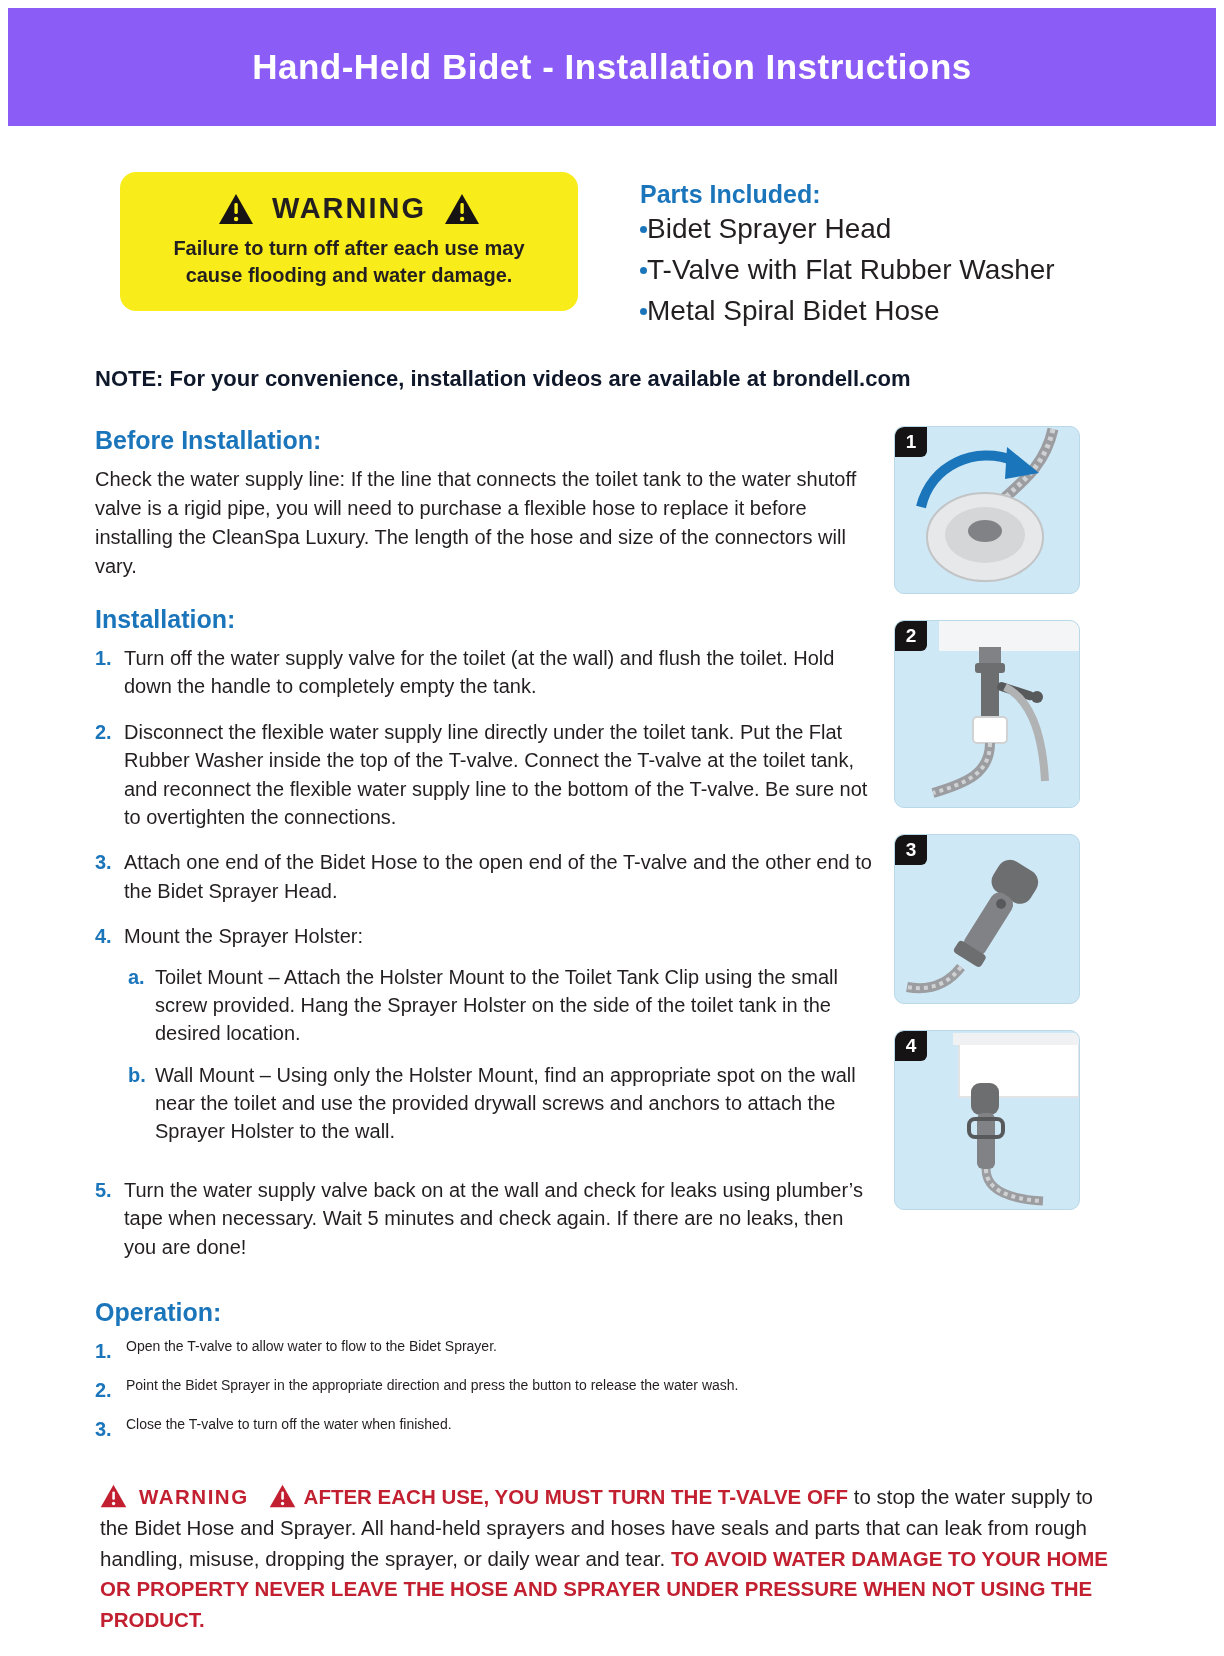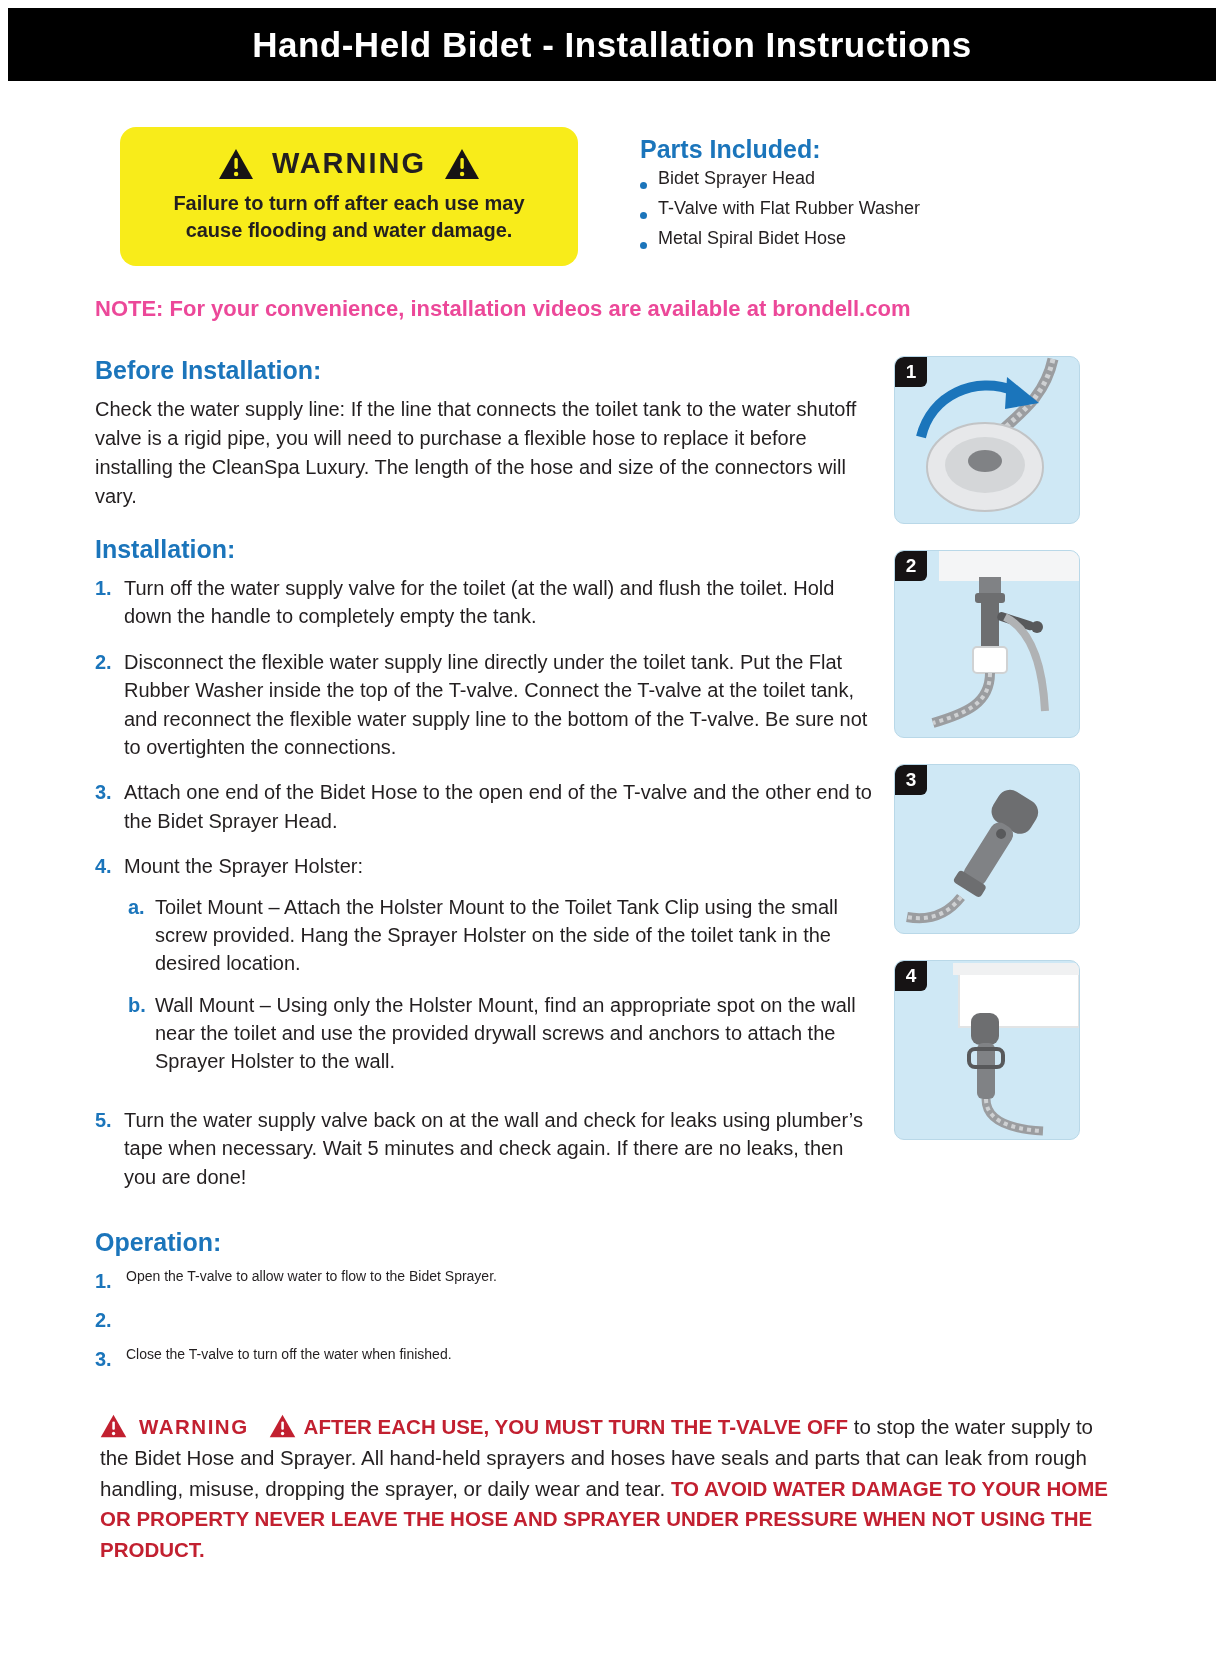--- a/index.html
+++ b/index.html
@@ -6,45 +6,45 @@
   html,body { background:#ffffff; }
   body {
     width:1224px; height:1656px; overflow:hidden;
     font-family:"Liberation Sans", sans-serif;
     color:#231f20;
   }
   .page { width:1224px; height:1656px; position:relative; background:#fff; }
 
   
   .header-bar {
-    margin:8px 8px 0 8px; height:73px; background:#000000;
+    margin:8px 8px 0 8px; height:118px; background:#8b5cf6;
     display:flex; align-items:center; justify-content:center;
   }
   .header-bar h1 { color:#fff; font-size:35px; font-weight:bold; letter-spacing:0.5px; }
 
   
   .top-row { display:flex; padding:46px 60px 0 120px; gap:62px; align-items:flex-start; }
   .warning-box {
     background:#f8ec1a; border-radius:16px; width:458px; padding:20px 26px 22px;
     text-align:center; flex-shrink:0;
   }
   .warning-title-row { display:flex; align-items:center; justify-content:center; gap:18px; margin-bottom:10px; }
   .warning-title { font-size:29px; font-weight:bold; letter-spacing:2px; }
   .tri { width:36px; height:32px; display:inline-block; flex-shrink:0; }
   .warning-line1 { font-size:21.5px; font-weight:bold; margin-bottom:8px; }
   .warning-line2 { font-size:20px; font-weight:bold; line-height:1.35; padding:0 20px; }
 
   .parts { padding-top:8px; }
   .parts-title { color:#1b75bb; font-size:25px; font-weight:bold; margin-bottom:4px; }
   .parts-list { list-style:none; }
-  .parts-list li { display:flex; align-items:flex-end; gap:11px; font-size:18px; margin-bottom:9px; }
+  .parts-list li { display:flex; align-items:center; gap:0; font-size:28px; margin-bottom:9px; }
   .bullet { width:7px; height:7px; border-radius:50%; background:#1b75bb; flex-shrink:0; }
 
   
-  .note { color:#ec4899; font-weight:bold; font-size:22px; padding:30px 95px 0 95px; }
+  .note { color:#0f172a; font-weight:bold; font-size:22px; padding:30px 95px 0 95px; }
 
   
   .main-row { display:flex; padding:20px 144px 0 95px; gap:19px; }
   .text-col { flex:1; min-width:0; }
   .section-title { color:#1b75bb; font-size:25px; font-weight:bold; margin:14px 0 10px; }
   .body-text { font-size:20px; line-height:1.45; }
 
   .step { display:flex; margin-bottom:17px; }
   .step-num { color:#1b75bb; font-weight:bold; font-size:20px; width:29px; flex-shrink:0; line-height:1.42; }
   .step-text { font-size:20px; line-height:1.42; }
@@ -242,20 +242,21 @@
   </div>
 
   <div class="operation">
     <h2 class="section-title">Operation:</h2>
     <div class="op-step">
       <span class="op-num">1.</span>
       <div class="op-text">Open the T-valve to allow water to flow to the Bidet Sprayer.</div>
     </div>
     <div class="op-step">
       <span class="op-num">2.</span>
+      <div class="op-text">Point the Bidet Sprayer in the appropriate direction and press the button to release the water wash.</div>
     </div>
     <div class="op-step">
       <span class="op-num">3.</span>
       <div class="op-text">Close the T-valve to turn off the water when finished.</div>
     </div>
   </div>
 
   <div class="bottom-warning">
     <svg class="inline-tri" viewBox="0 0 36 32">
       <path d="M18 1 L35 31 H1 Z" fill="#c22030"></path>

